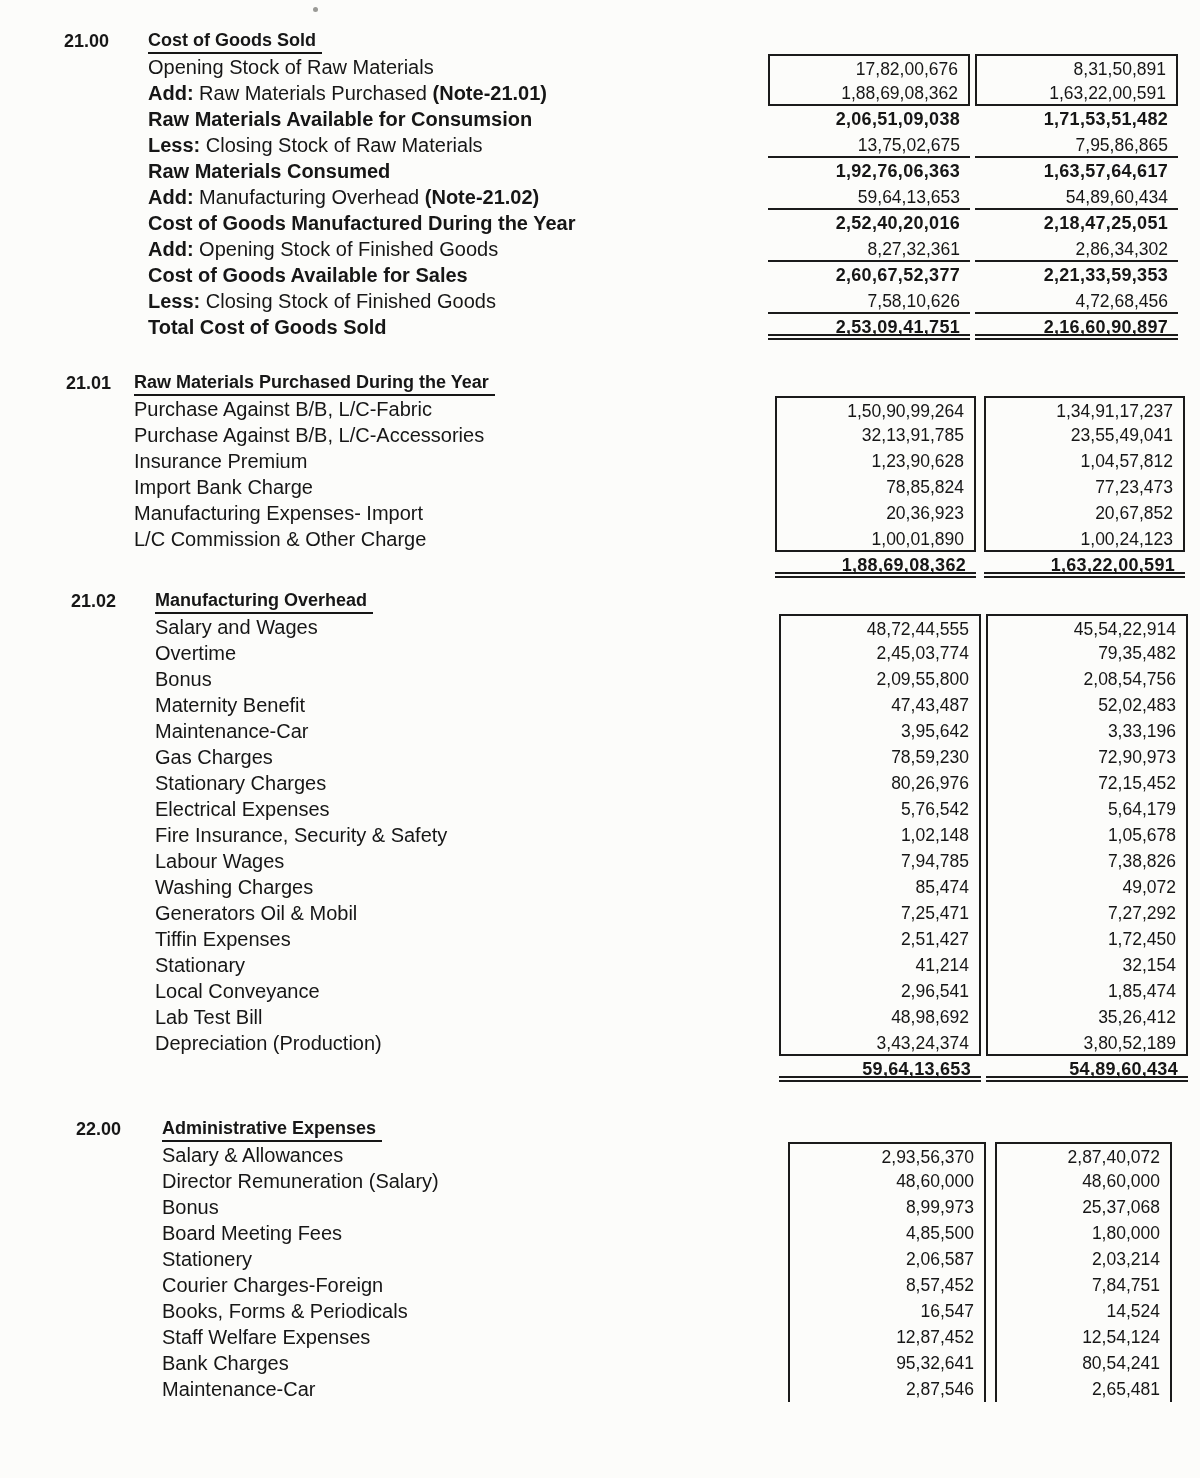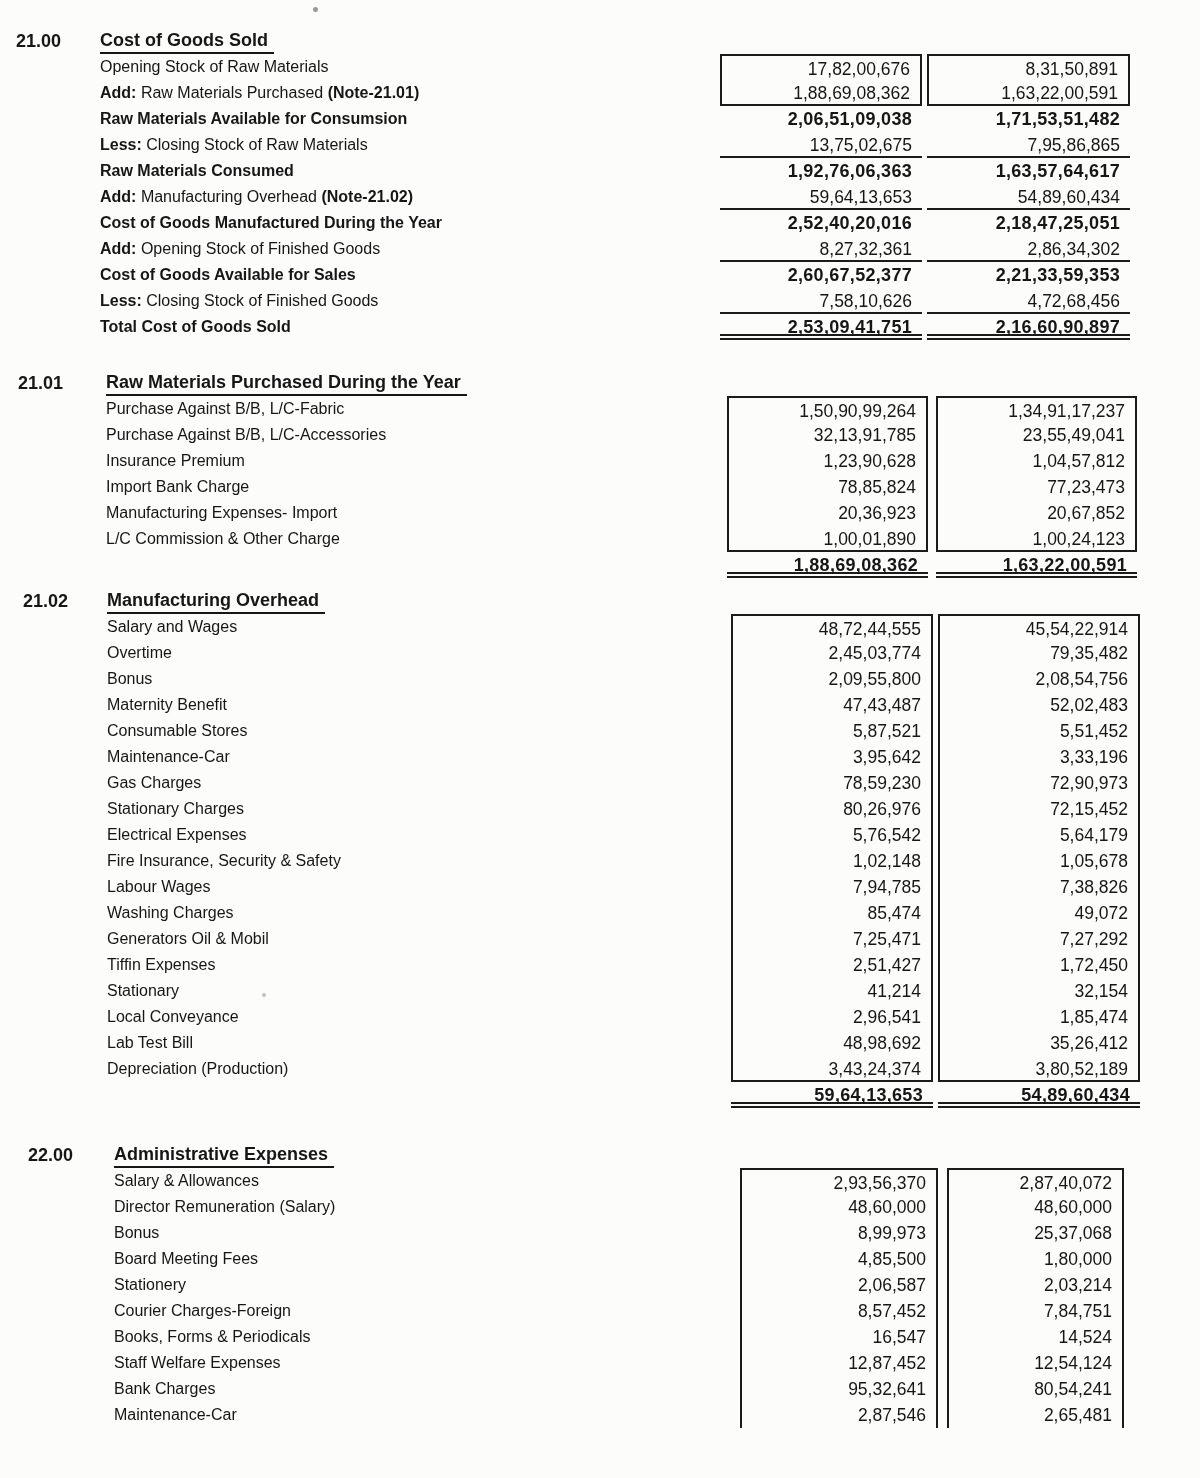--- a/index.html
+++ b/index.html
@@ -8,37 +8,37 @@
     width:1200px; height:1478px;
     margin:0 auto;
     background:#fcfcfa;
     font-family:"Liberation Sans", sans-serif;
     color:#161616;
     overflow:hidden;
     padding-top:28px;
     box-sizing:border-box;
   }
   .section { position:relative; }
-  .line { position:relative; height:26px; }
+  .line { position:relative; height:26px;margin-left:48px; }
 
   .sec-num {
     position:absolute; top:0;
     font-weight:700; font-size:18px; line-height:26px;
     white-space:nowrap;
   }
   .sec-title {
     position:absolute; top:0;
     font-weight:700; font-size:18px; line-height:24px;
     border-bottom:2px solid #161616;
     padding-right:6px;
     white-space:nowrap;
   }
   .label {
     position:absolute; top:0;
-    font-size:16px; line-height:26px;
+    font-size:20px; line-height:26px;
     white-space:nowrap;
   }
   .label .pfx, .label .note { font-weight:700; }
   .label .txt.bold { font-weight:700; }
 
   .amt {
     position:absolute; top:0; height:26px;
     font-size:17.5px; line-height:26px;
     text-align:right; padding-right:10px;
     white-space:nowrap; box-sizing:border-box;
@@ -46,21 +46,21 @@
   .amt.bold { font-weight:700; font-size:18px; letter-spacing:0.3px; }
   .amt.box { border-left:2px solid #1b1b1b; border-right:2px solid #1b1b1b; }
   .amt.box-top { border-top:2px solid #1b1b1b; }
   .amt.box-bottom { border-bottom:2px solid #1b1b1b; }
   .amt.rule-single { border-bottom:2px solid #1b1b1b; }
   .amt.rule-double { border-bottom:6px double #1b1b1b; }
 
   
   .s0 .sec-num { left:16px; }  .s0 .sec-title, .s0 .label { left:100px; }
   .s0 .c1 { left:720px; width:202px; } .s0 .c2 { left:927px; width:203px; }
-  .s1 .sec-num { left:18px; }  .s1 .sec-title, .s1 .label { left:106px; }
+  .s1 .sec-num { left:18px; }  .s1 .sec-title, .s1 .label { left:86px; }
   .s1 .c1 { left:727px; width:201px; } .s1 .c2 { left:936px; width:201px; }
   .s2 .sec-num { left:23px; }  .s2 .sec-title, .s2 .label { left:107px; }
   .s2 .c1 { left:731px; width:202px; } .s2 .c2 { left:938px; width:202px;padding-left:40px; }
   .s3 .sec-num { left:28px; }  .s3 .sec-title, .s3 .label { left:114px; }
   .s3 .c1 { left:740px; width:198px; } .s3 .c2 { left:947px; width:177px; }
 
   
   .s0 { margin-bottom:30px; }
   .s1 { margin-bottom:10px; }
   .s2 { margin-bottom:34px; }
@@ -203,25 +203,20 @@
     <span class="label"><b class="pfx"></b><span class="txt">Bonus</span><b class="note"></b></span>
     <span class="amt c1 box">2,09,55,800</span>
     <span class="amt c2 box">2,08,54,756</span>
   </div>
           <div class="line">
     <span class="label"><b class="pfx"></b><span class="txt">Maternity Benefit</span><b class="note"></b></span>
     <span class="amt c1 box">47,43,487</span>
     <span class="amt c2 box">52,02,483</span>
   </div>
           <div class="line">
-    <span class="label"><b class="pfx"></b><span class="txt">Consumable Stores</span><b class="note"></b></span>
-    <span class="amt c1 box">5,87,521</span>
-    <span class="amt c2 box">5,51,452</span>
-  </div>
-          <div class="line">
     <span class="label"><b class="pfx"></b><span class="txt">Maintenance-Car</span><b class="note"></b></span>
     <span class="amt c1 box">3,95,642</span>
     <span class="amt c2 box">3,33,196</span>
   </div>
           <div class="line">
     <span class="label"><b class="pfx"></b><span class="txt">Gas Charges</span><b class="note"></b></span>
     <span class="amt c1 box">78,59,230</span>
     <span class="amt c2 box">72,90,973</span>
   </div>
           <div class="line">

